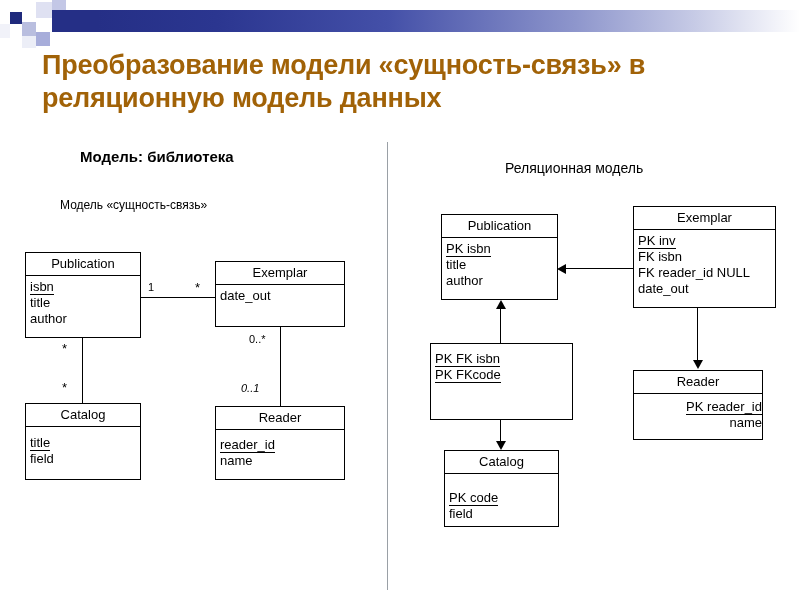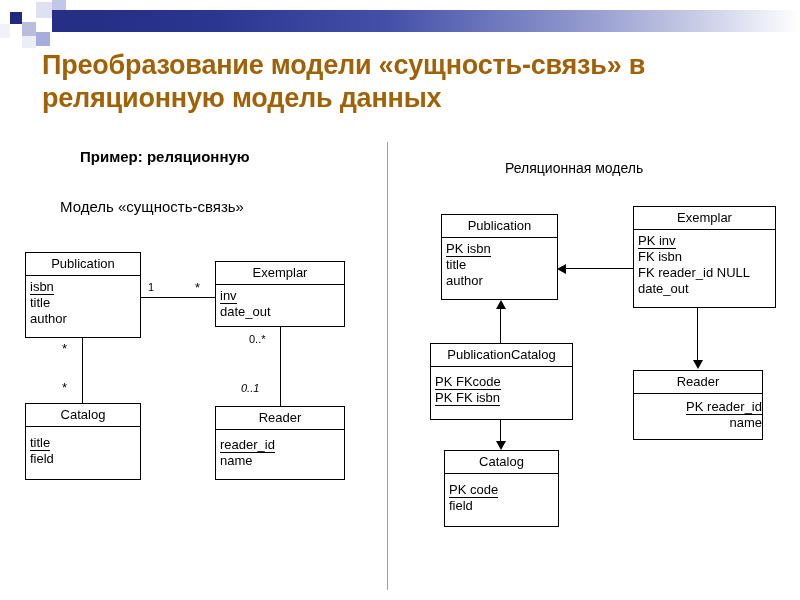--- a/index.html
+++ b/index.html
@@ -67,21 +67,21 @@
     position: absolute;
     color: #000000;
     white-space: nowrap;
   }
   #cap-example {
     left: 80px; top: 148px;
     font-size: 15px; font-weight: bold;
   }
   #cap-er {
     left: 60px; top: 198px;
-    font-size: 15px;
+    font-size: 12px;
   }
   #cap-rel {
     left: 505px; top: 160px;
     font-size: 14px;
   }
 
   
   .box {
     position: absolute;
     border: 1px solid #000000;
@@ -159,21 +159,21 @@
   <div class="sq sq-e"></div>
   <div class="sq sq-f"></div>
   <div class="sq sq-g"></div>
   <div class="sq sq-i"></div>
 </div>
 
 <div id="title">Преобразование модели «сущность-связь» в реляционную модель данных</div>
 
 <div id="divider"></div>
 
-<div class="caption" id="cap-example">Пример: реляционную</div>
+<div class="caption" id="cap-example">Модель: библиотека</div>
 <div class="caption" id="cap-er">Модель «сущность-связь»</div>
 
 <div class="caption" id="cap-rel">Реляционная модель</div>
 
 <div class="ln lnh" style="left:140px; top:297px; width:76px;"></div>
 <div class="mult" style="left:148px; top:281px;">1</div>
 <div class="mult star" style="left:195px; top:280px;">*</div>
 
 <div class="ln lnv" style="left:82px; top:337px; height:66px;"></div>
 <div class="mult star" style="left:62px; top:341px;">*</div>
@@ -188,21 +188,20 @@
   <div class="bx-attrs">
     <div class="u"><span>isbn</span></div>
     <div><span>title</span></div>
     <div><span>author</span></div>
   </div>
 </div>
 
 <div class="box" style="left:215px; top:261px; width:130px; height:66px;">
   <div class="bx-title">Exemplar</div>
   <div class="bx-attrs">
-    <div class="u"><span>inv</span></div>
     <div><span>date_out</span></div>
   </div>
 </div>
 
 <div class="box" style="left:25px; top:403px; width:116px; height:77px;">
   <div class="bx-title">Catalog</div>
   <div class="bx-attrs" style="padding-top:8px;">
     <div class="u"><span>title</span></div>
     <div><span>field</span></div>
   </div>
@@ -241,30 +240,29 @@
   <div class="bx-title">Exemplar</div>
   <div class="bx-attrs">
     <div class="u"><span>PK inv</span></div>
     <div><span>FK isbn</span></div>
     <div><span>FK reader_id NULL</span></div>
     <div><span>date_out</span></div>
   </div>
 </div>
 
 <div class="box" style="left:430px; top:343px; width:143px; height:77px;">
-  <div class="bx-title">PublicationCatalog</div>
   <div class="bx-attrs" style="padding-top:7px;">
+    <div class="u"><span>PK FK isbn</span></div>
     <div class="u"><span>PK FKcode</span></div>
-    <div class="u"><span>PK FK isbn</span></div>
   </div>
 </div>
 
 <div class="box" style="left:444px; top:450px; width:115px; height:77px;">
   <div class="bx-title">Catalog</div>
-  <div class="bx-attrs" style="padding-top:8px;">
+  <div class="bx-attrs" style="padding-top:8px;margin-top:8px;">
     <div class="u"><span>PK code</span></div>
     <div><span>field</span></div>
   </div>
 </div>
 
 <div class="box" style="left:633px; top:370px; width:130px; height:70px;">
   <div class="bx-title">Reader</div>
   <div class="bx-attrs" style="padding-top:5px;text-align:right;">
     <div class="u"><span>PK reader_id</span></div>
     <div><span>name</span></div>

